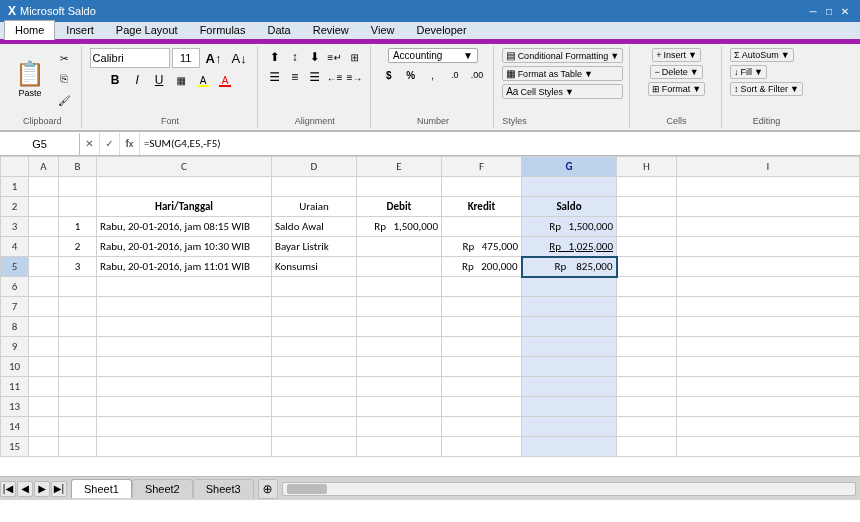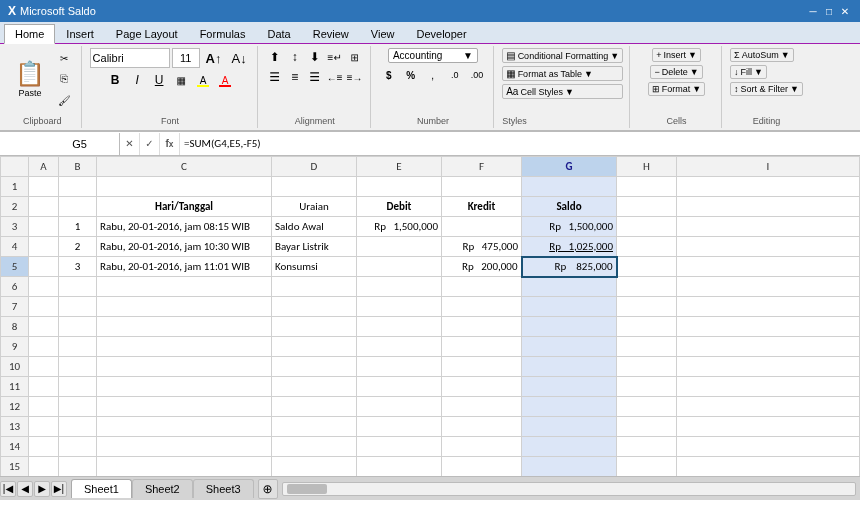--- a/index.html
+++ b/index.html
@@ -20,21 +20,21 @@
     .title-bar-right { display: flex; gap: 2px; }
     .title-bar-btn { width: 14px; height: 14px; display: flex; align-items: center; justify-content: center; font-size: 10px; cursor: pointer; }
 
     
     .ribbon-tabs {
       height: 22px;
       background: #dce6f1;
       display: flex;
       align-items: flex-end;
       padding-left: 4px;
-      border-bottom: 1px solid #a21caf;
+      border-bottom: 5px solid #a21caf;
     }
     .ribbon-tab {
       padding: 3px 10px;
       font-size: 11px;
       cursor: pointer;
       border: 1px solid transparent;
       border-bottom: none;
       background: transparent;
     }
     .ribbon-tab.active {
@@ -129,21 +129,20 @@
     }
 
     
     .formula-bar {
       height: 24px;
       background: #fff;
       border-bottom: 1px solid #bbb;
       display: flex;
       align-items: center;
       gap: 0;
-      padding-left: 40px;
     }
     .cell-ref-box {
       width: 80px;
       height: 22px;
       border: none;
       border-right: 1px solid #bbb;
       padding: 0 4px;
       font-size: 11px;
       text-align: center;
     }
@@ -620,32 +619,20 @@
             <td></td>
             <td></td>
             <td></td>
             <td></td>
             <td></td>
             <td style="background:#dce6f7;"></td>
             <td></td>
             <td></td>
           </tr>
         <tr>
-            <td class="row-header">12</td>
-            <td></td>
-            <td></td>
-            <td></td>
-            <td></td>
-            <td></td>
-            <td></td>
-            <td style="background:#dce6f7;"></td>
-            <td></td>
-            <td></td>
-          </tr>
-        <tr>
             <td class="row-header">13</td>
             <td></td>
             <td></td>
             <td></td>
             <td></td>
             <td></td>
             <td></td>
             <td style="background:#dce6f7;"></td>
             <td></td>
             <td></td>

